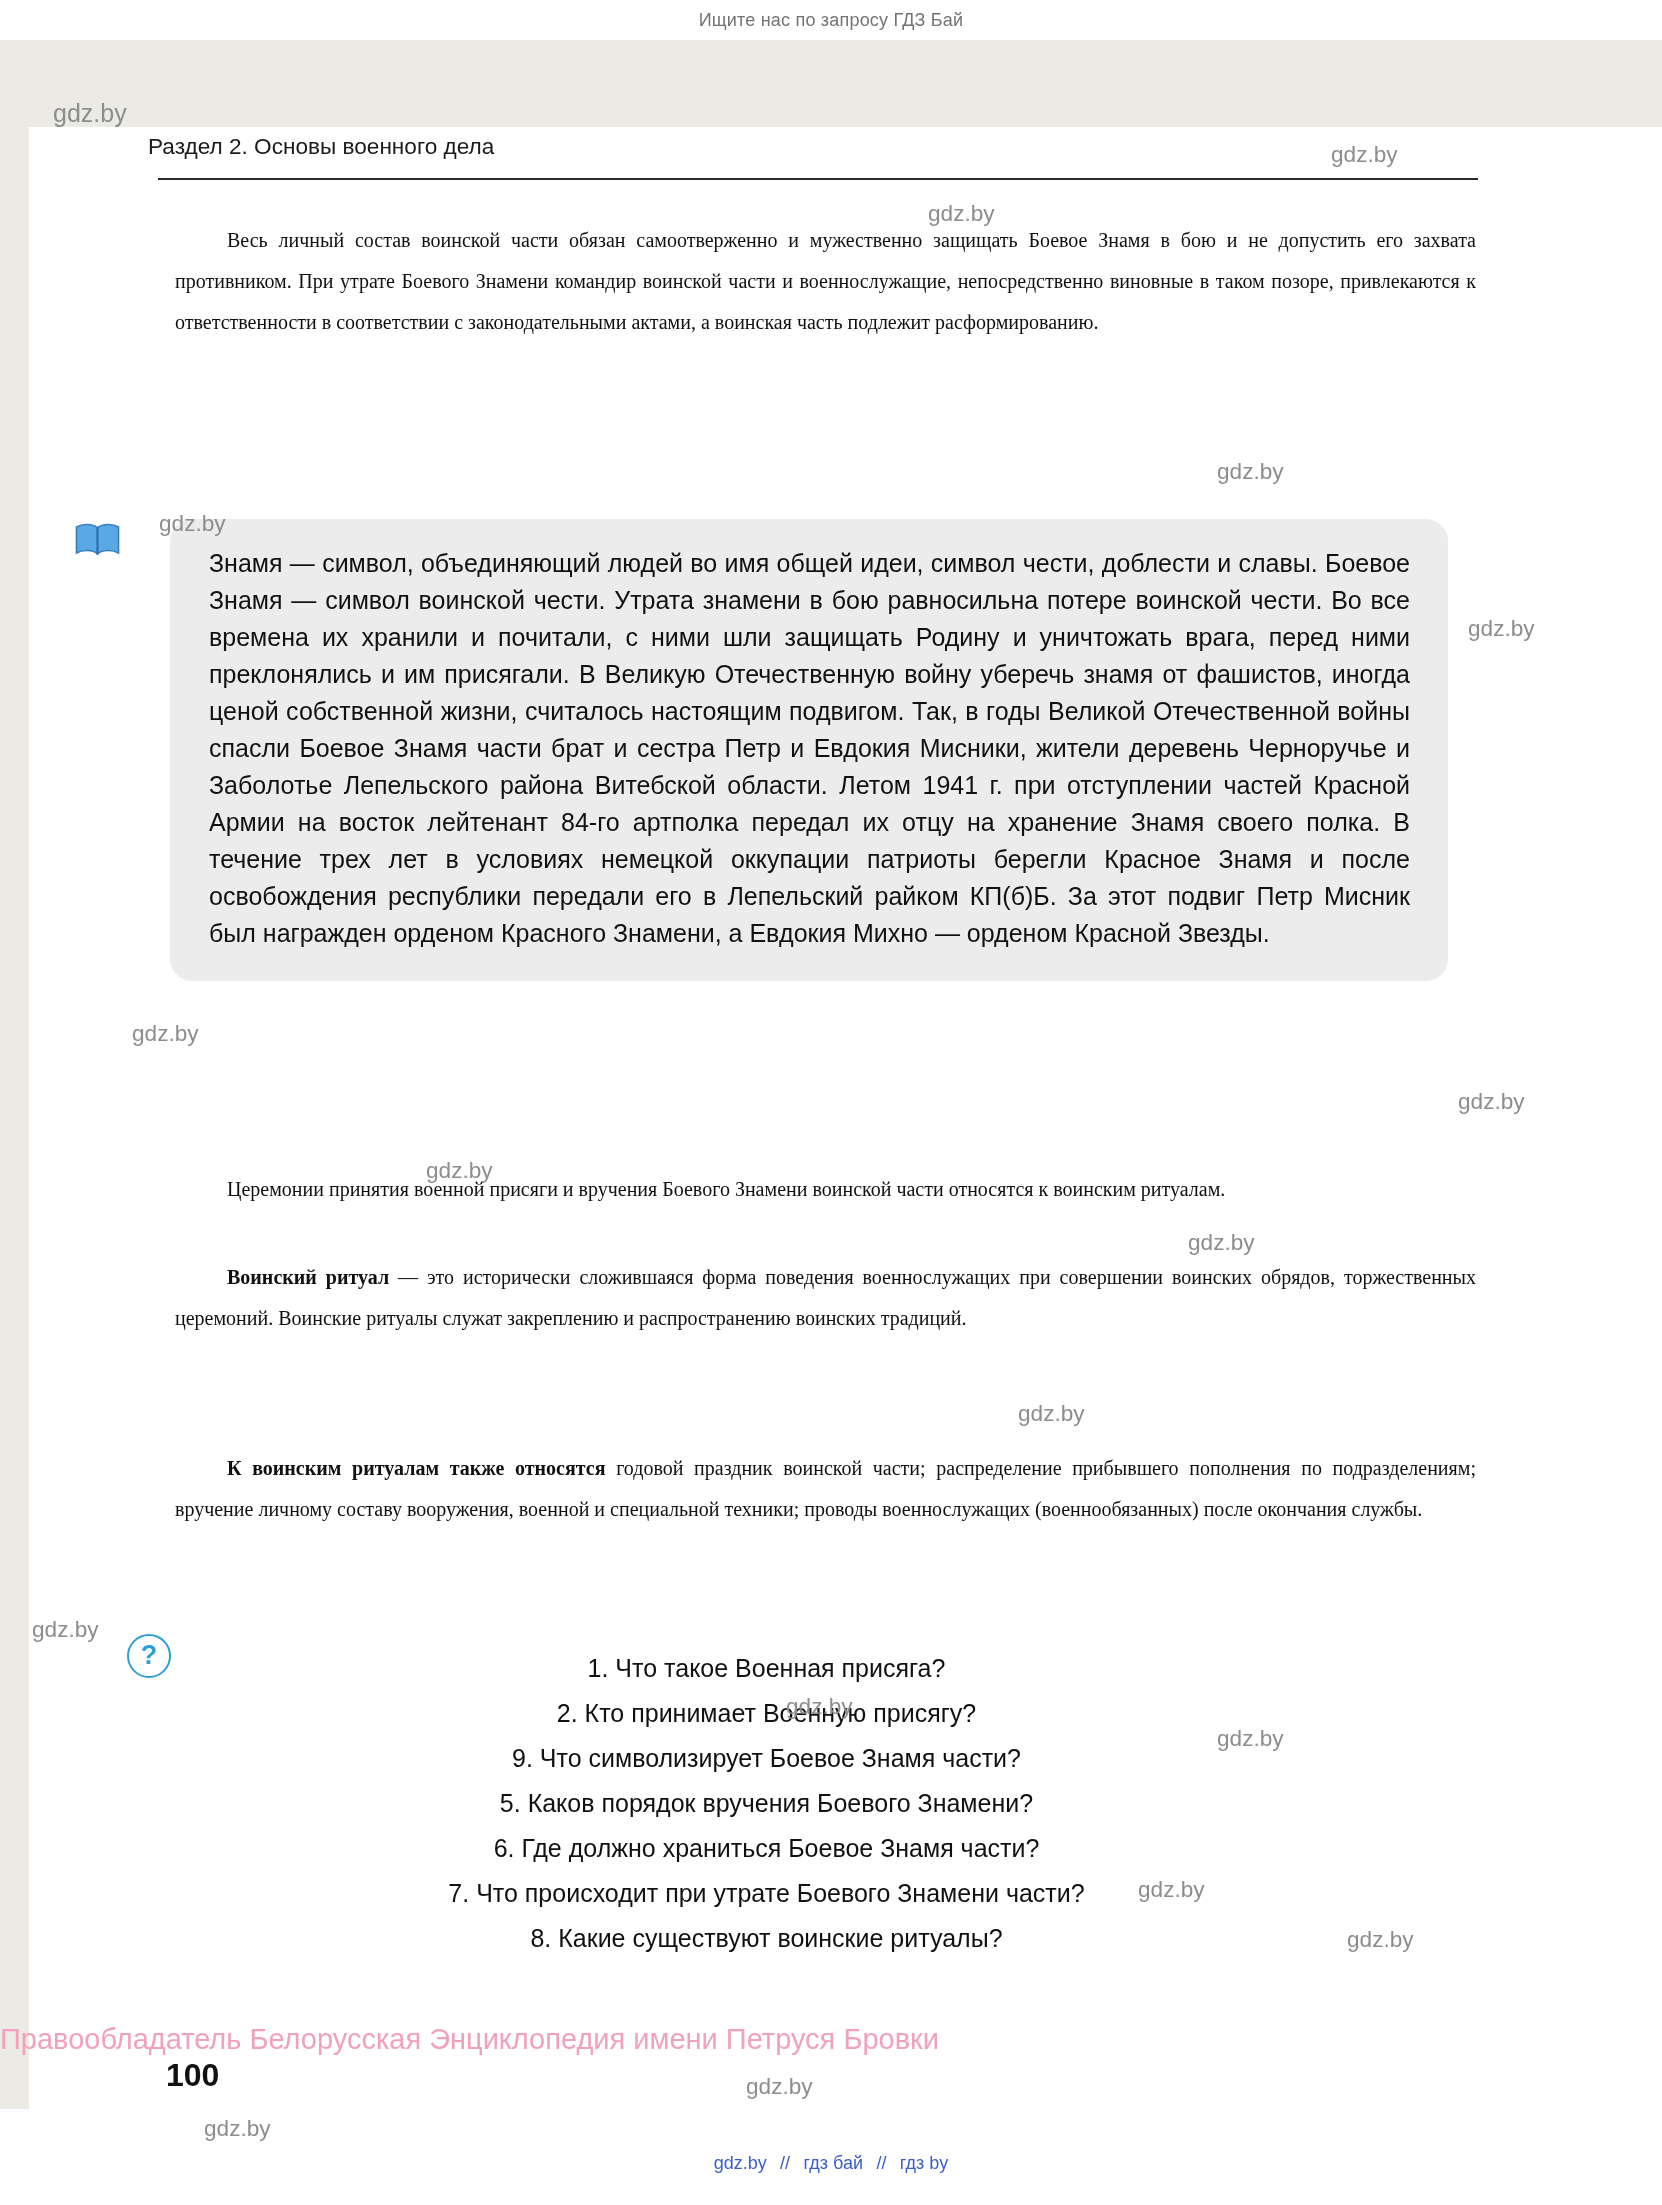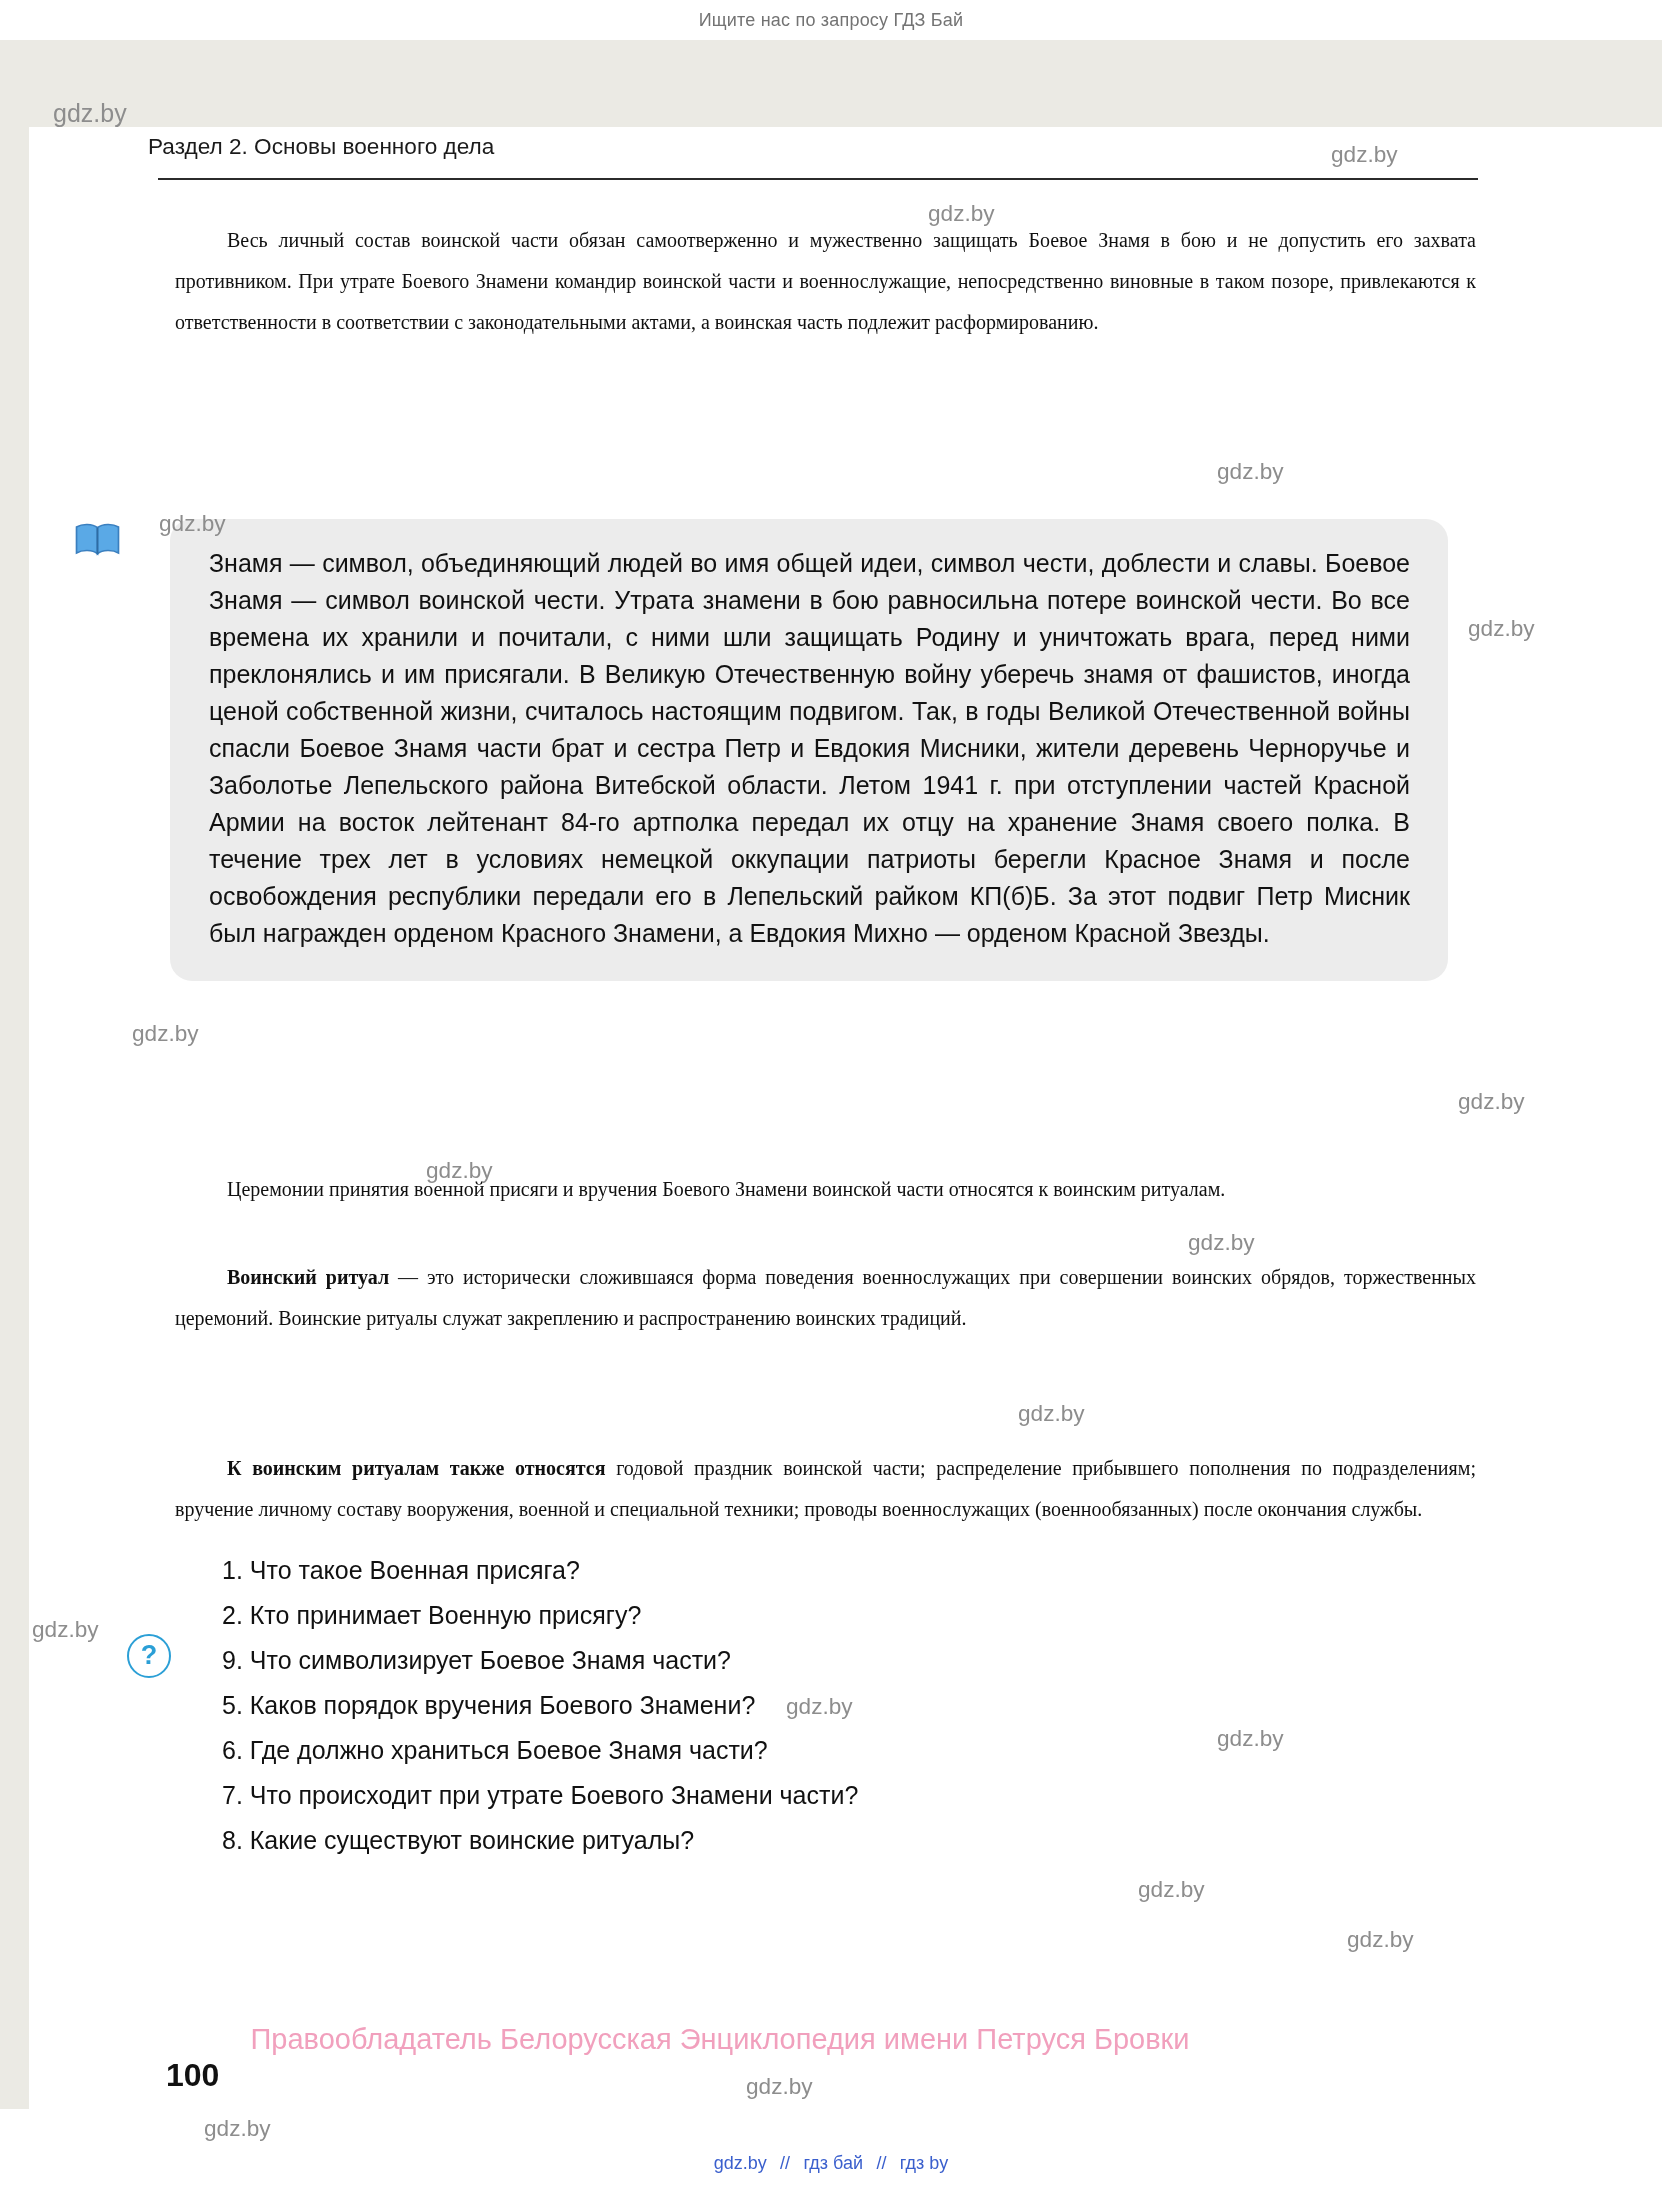--- a/index.html
+++ b/index.html
@@ -114,22 +114,23 @@
     left: 74px;
     top: 521px;
     width: 47px;
     height: 37px;
   }
 
   
   .questions {
     position: absolute;
     left: 222px;
-    top: 1548px;
+    top: 1646px;
     width: 1089px;
+    text-align: center;
   }
   .questions div {
     font-family: "Liberation Sans", sans-serif;
     font-size: 25px;
     line-height: 45px;
     color: #111111;
   }
   .q-icon {
     position: absolute;
     left: 127px;
@@ -146,21 +147,20 @@
     line-height: 39px;
     font-weight: bold;
   }
 
   
   .copyright {
     position: absolute;
     left: 0;
     top: 2023px;
     width: 1440px;
-    text-align: center;
     font-family: "Liberation Sans", sans-serif;
     font-size: 29px;
     color: #f1a0bd;
     white-space: nowrap;
   }
   .page-number {
     position: absolute;
     left: 166px;
     top: 2057px;
     font-family: "Liberation Sans", sans-serif;

